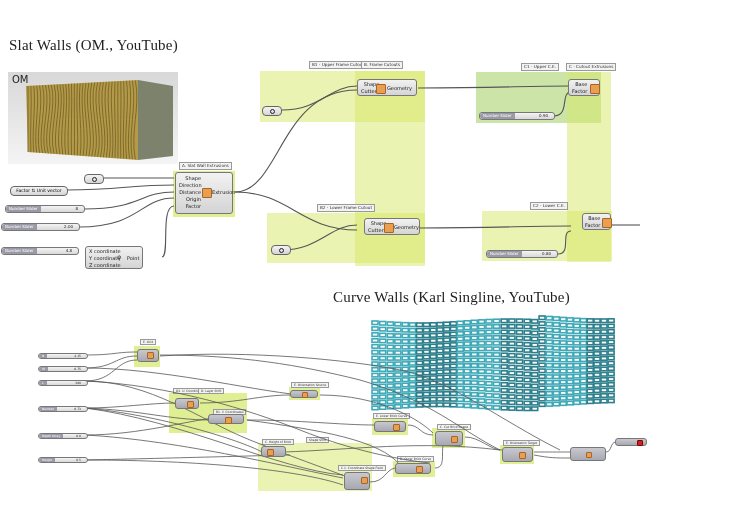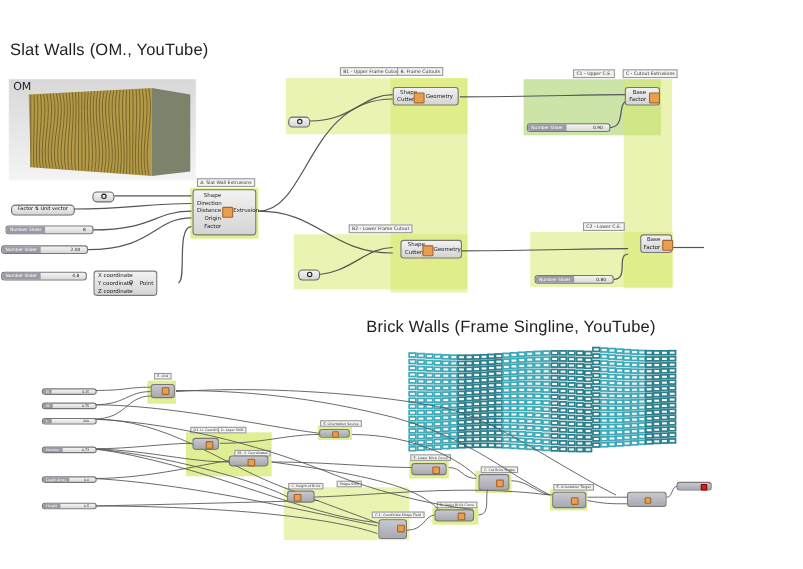--- a/index.html
+++ b/index.html
@@ -1,17 +1,17 @@
 <!DOCTYPE html>
 <html><head>
 <meta charset="utf-8">
 <style>
   html,body{margin:0;padding:0;background:#fff;}
   body{width:730px;height:517px;position:relative;overflow:hidden;font-family:"DejaVu Sans",sans-serif;}
-  .heading{position:absolute;font-family:Liberation Sans, sans-serif;color:#222;font-size:15px;letter-spacing:0.2px;}
+  .heading{position:absolute;font-family:Liberation Serif, serif;color:#222;font-size:15px;letter-spacing:0.2px;}
   .group{position:absolute;background:rgba(200,225,60,0.55);}
   .group.light{background:rgba(214,232,100,0.5);}
   .group.green{background:rgba(170,210,110,0.6);}
   .tag{position:absolute;font-size:4.2px;background:#f3f3f3;border:1px solid #999;padding:0 2px;color:#333;white-space:nowrap;line-height:6px;}
   .comp{position:absolute;background:linear-gradient(#f2f2f2,#d4d4d4);border:1px solid #777;border-radius:3px;font-size:5px;color:#222;box-sizing:border-box;}
   .comp.dark{background:linear-gradient(#c8c8d0,#a8a8b2);}
   .inputs{position:absolute;left:4px;top:2px;text-align:right;line-height:7px;}
   .icon-box{position:absolute;width:8px;height:8px;background:#e8a050;border:1px solid #a6642a;border-radius:1px;}
   .icon-box.red{background:#cc2222;border-color:#800;}
   .outlbl{position:absolute;line-height:7px;}
@@ -20,21 +20,21 @@
   .slider .val{position:absolute;right:6px;top:0;color:#222;}
   .pill{position:absolute;height:8px;border:1px solid #666;border-radius:4px;background:linear-gradient(#f4f4f4,#d5d5d5);font-size:5px;line-height:8px;text-align:center;}
   .pill .circ{display:inline-block;width:5px;height:5px;border:1.5px solid #222;border-radius:50%;vertical-align:middle;box-sizing:border-box;}
   svg.wires{position:absolute;left:0;top:0;}
   .render{position:absolute;overflow:hidden;}
 </style>
 </head>
 <body>
 
 <div class="heading" style="left:9px;top:37px;">Slat Walls (OM., YouTube)</div>
-<div class="heading" style="left:333px;top:289px;">Brick Walls (Frame Singline, YouTube)</div>
+<div class="heading" style="left:333px;top:289px;">Curve Walls (Karl Singline, YouTube)</div>
 
 <div class="render" style="left:8px;top:72px;width:170px;height:92px;background:linear-gradient(#d8d8d8,#f4f4f4);">
   <svg width="170" height="92">
     <polygon points="18,14 130,8 130,88 20,80" fill="#b49a48"></polygon>
     <g stroke="#6e5e24" stroke-width="0.8" fill="none" id="slat-lines">
         <path d="M20,14 C20,35 20,60 20,80"></path>
         <path d="M22.9,13.85 C24.092015984770367,35 21.70798401522963,60 22.9,80.2"></path>
         <path d="M25.8,13.7 C28.136510053851904,35 23.463489946148098,60 25.8,80.4"></path>
         <path d="M28.7,13.55 C32.08785484037021,35 25.312145159629786,60 28.7,80.6"></path>
         <path d="M31.6,13.4 C35.90413654539714,35 27.295863454602866,60 31.6,80.8"></path>

